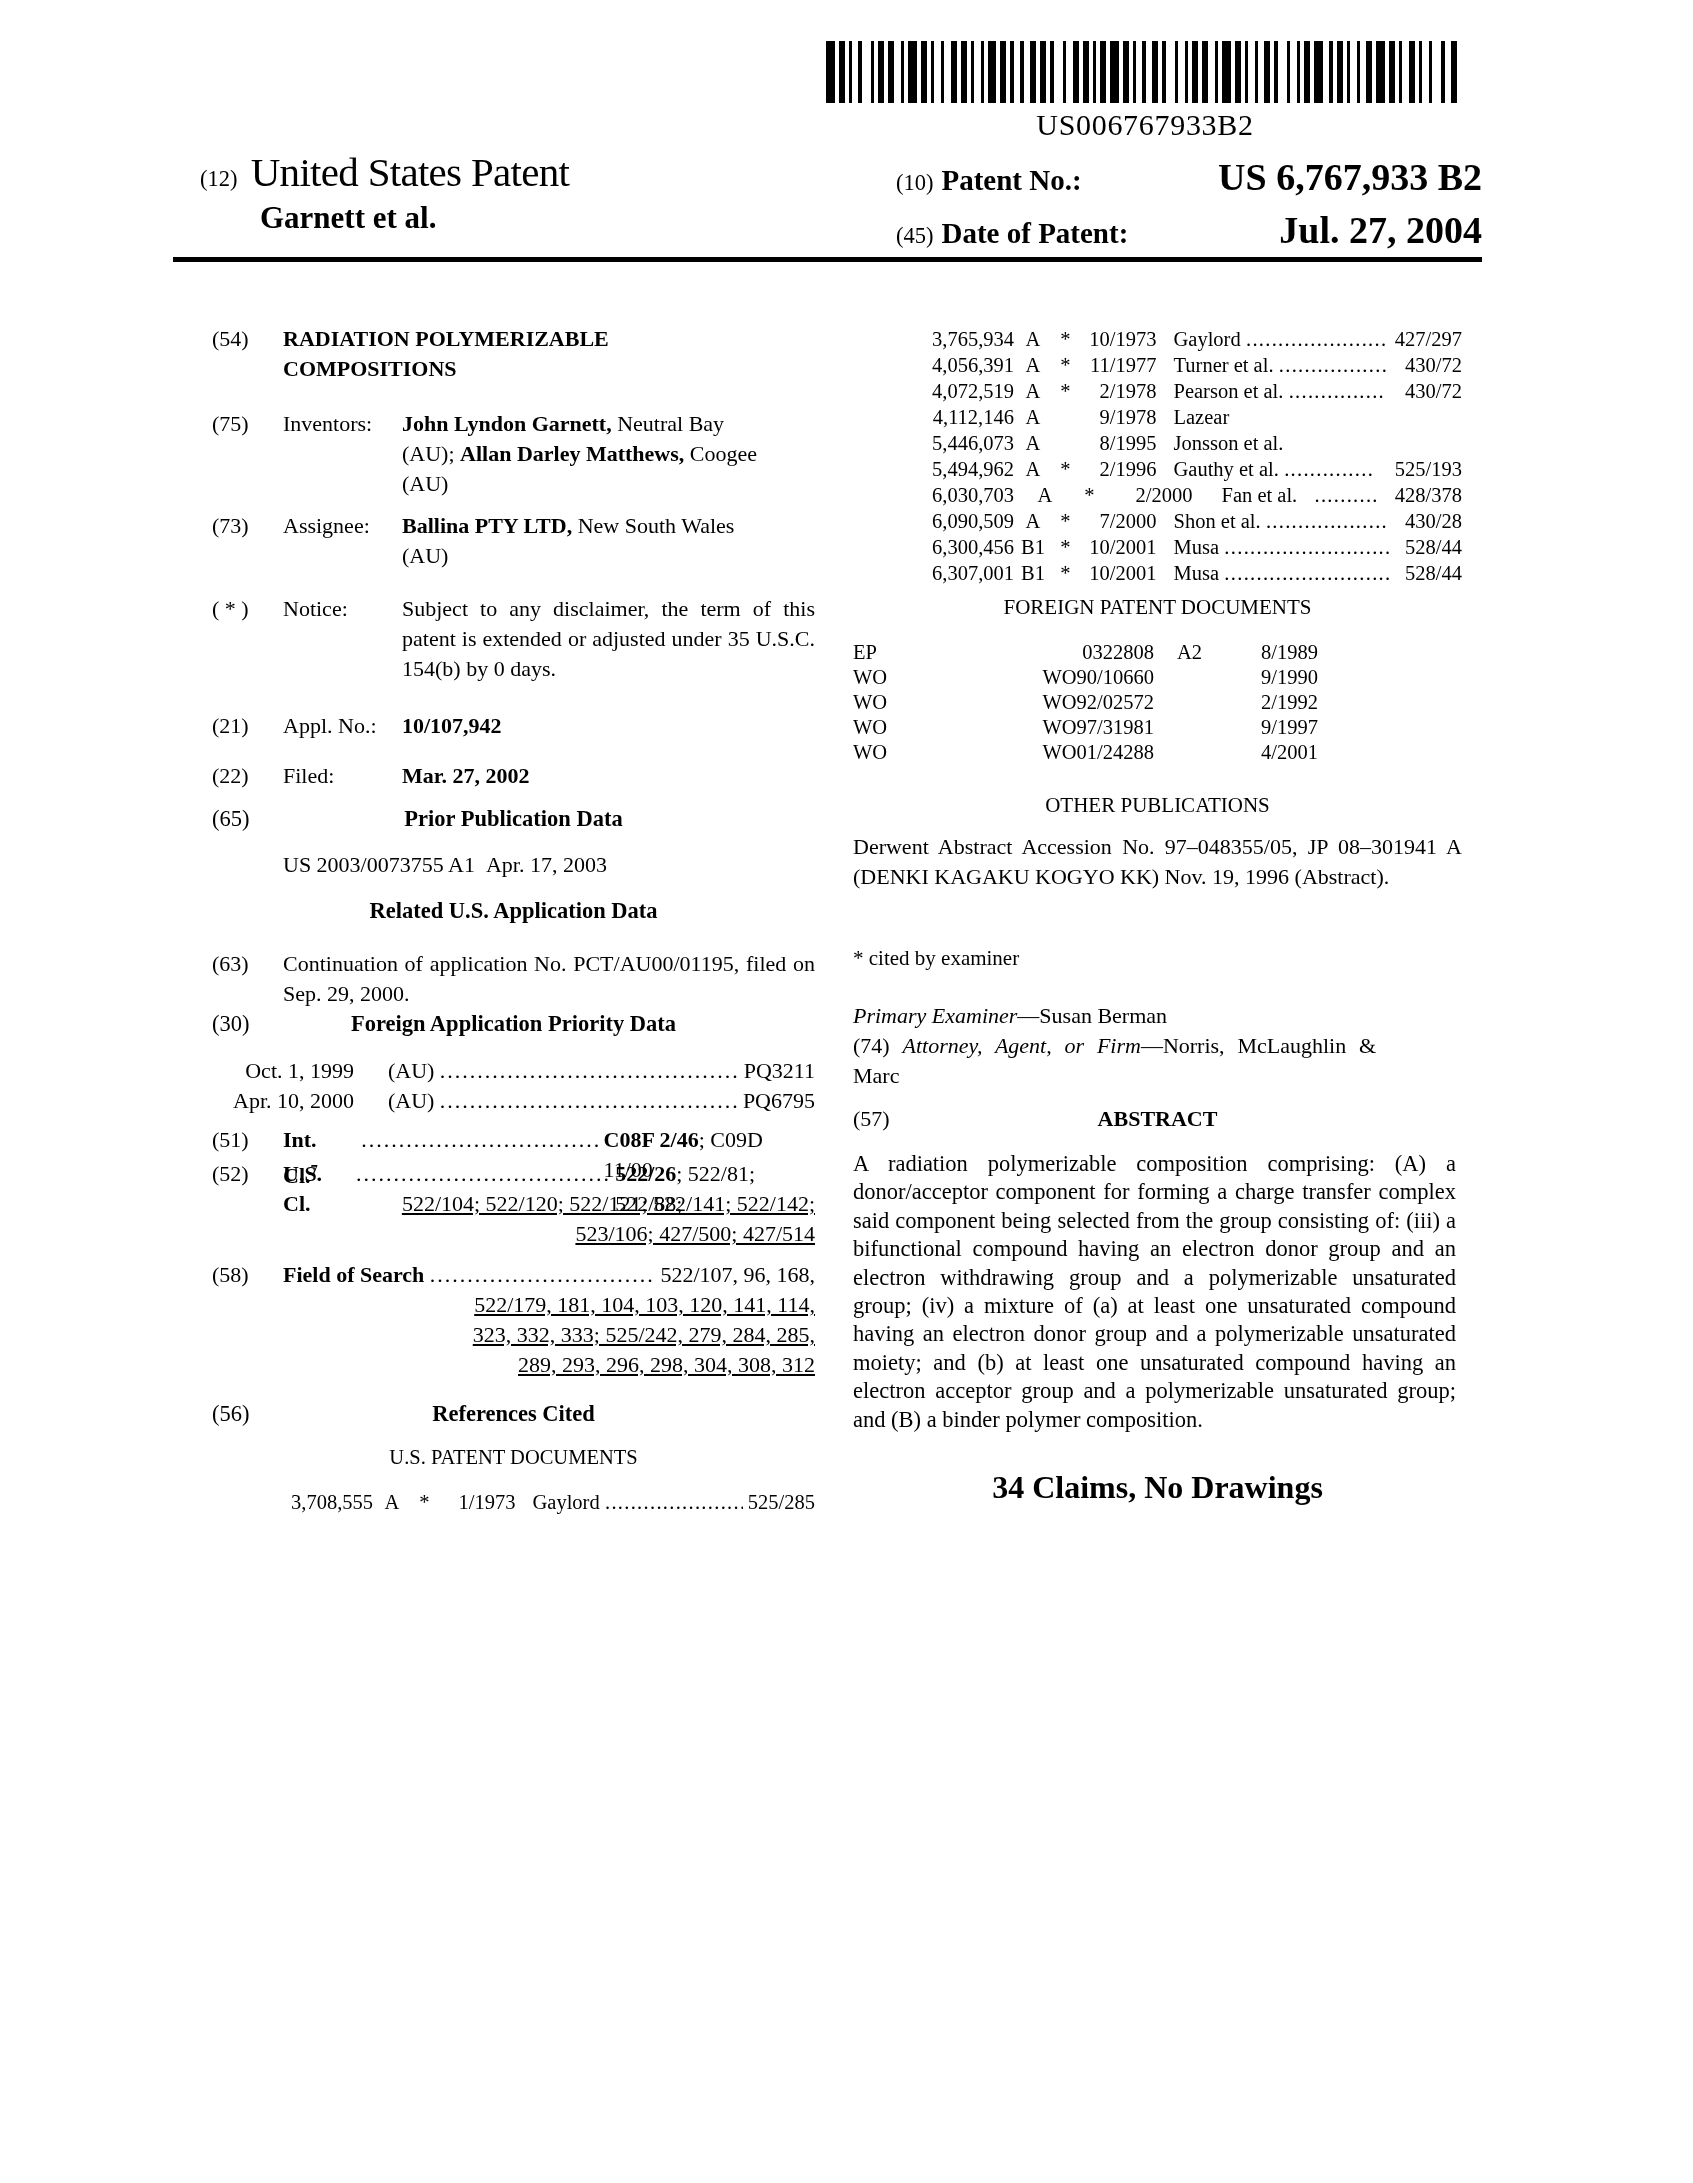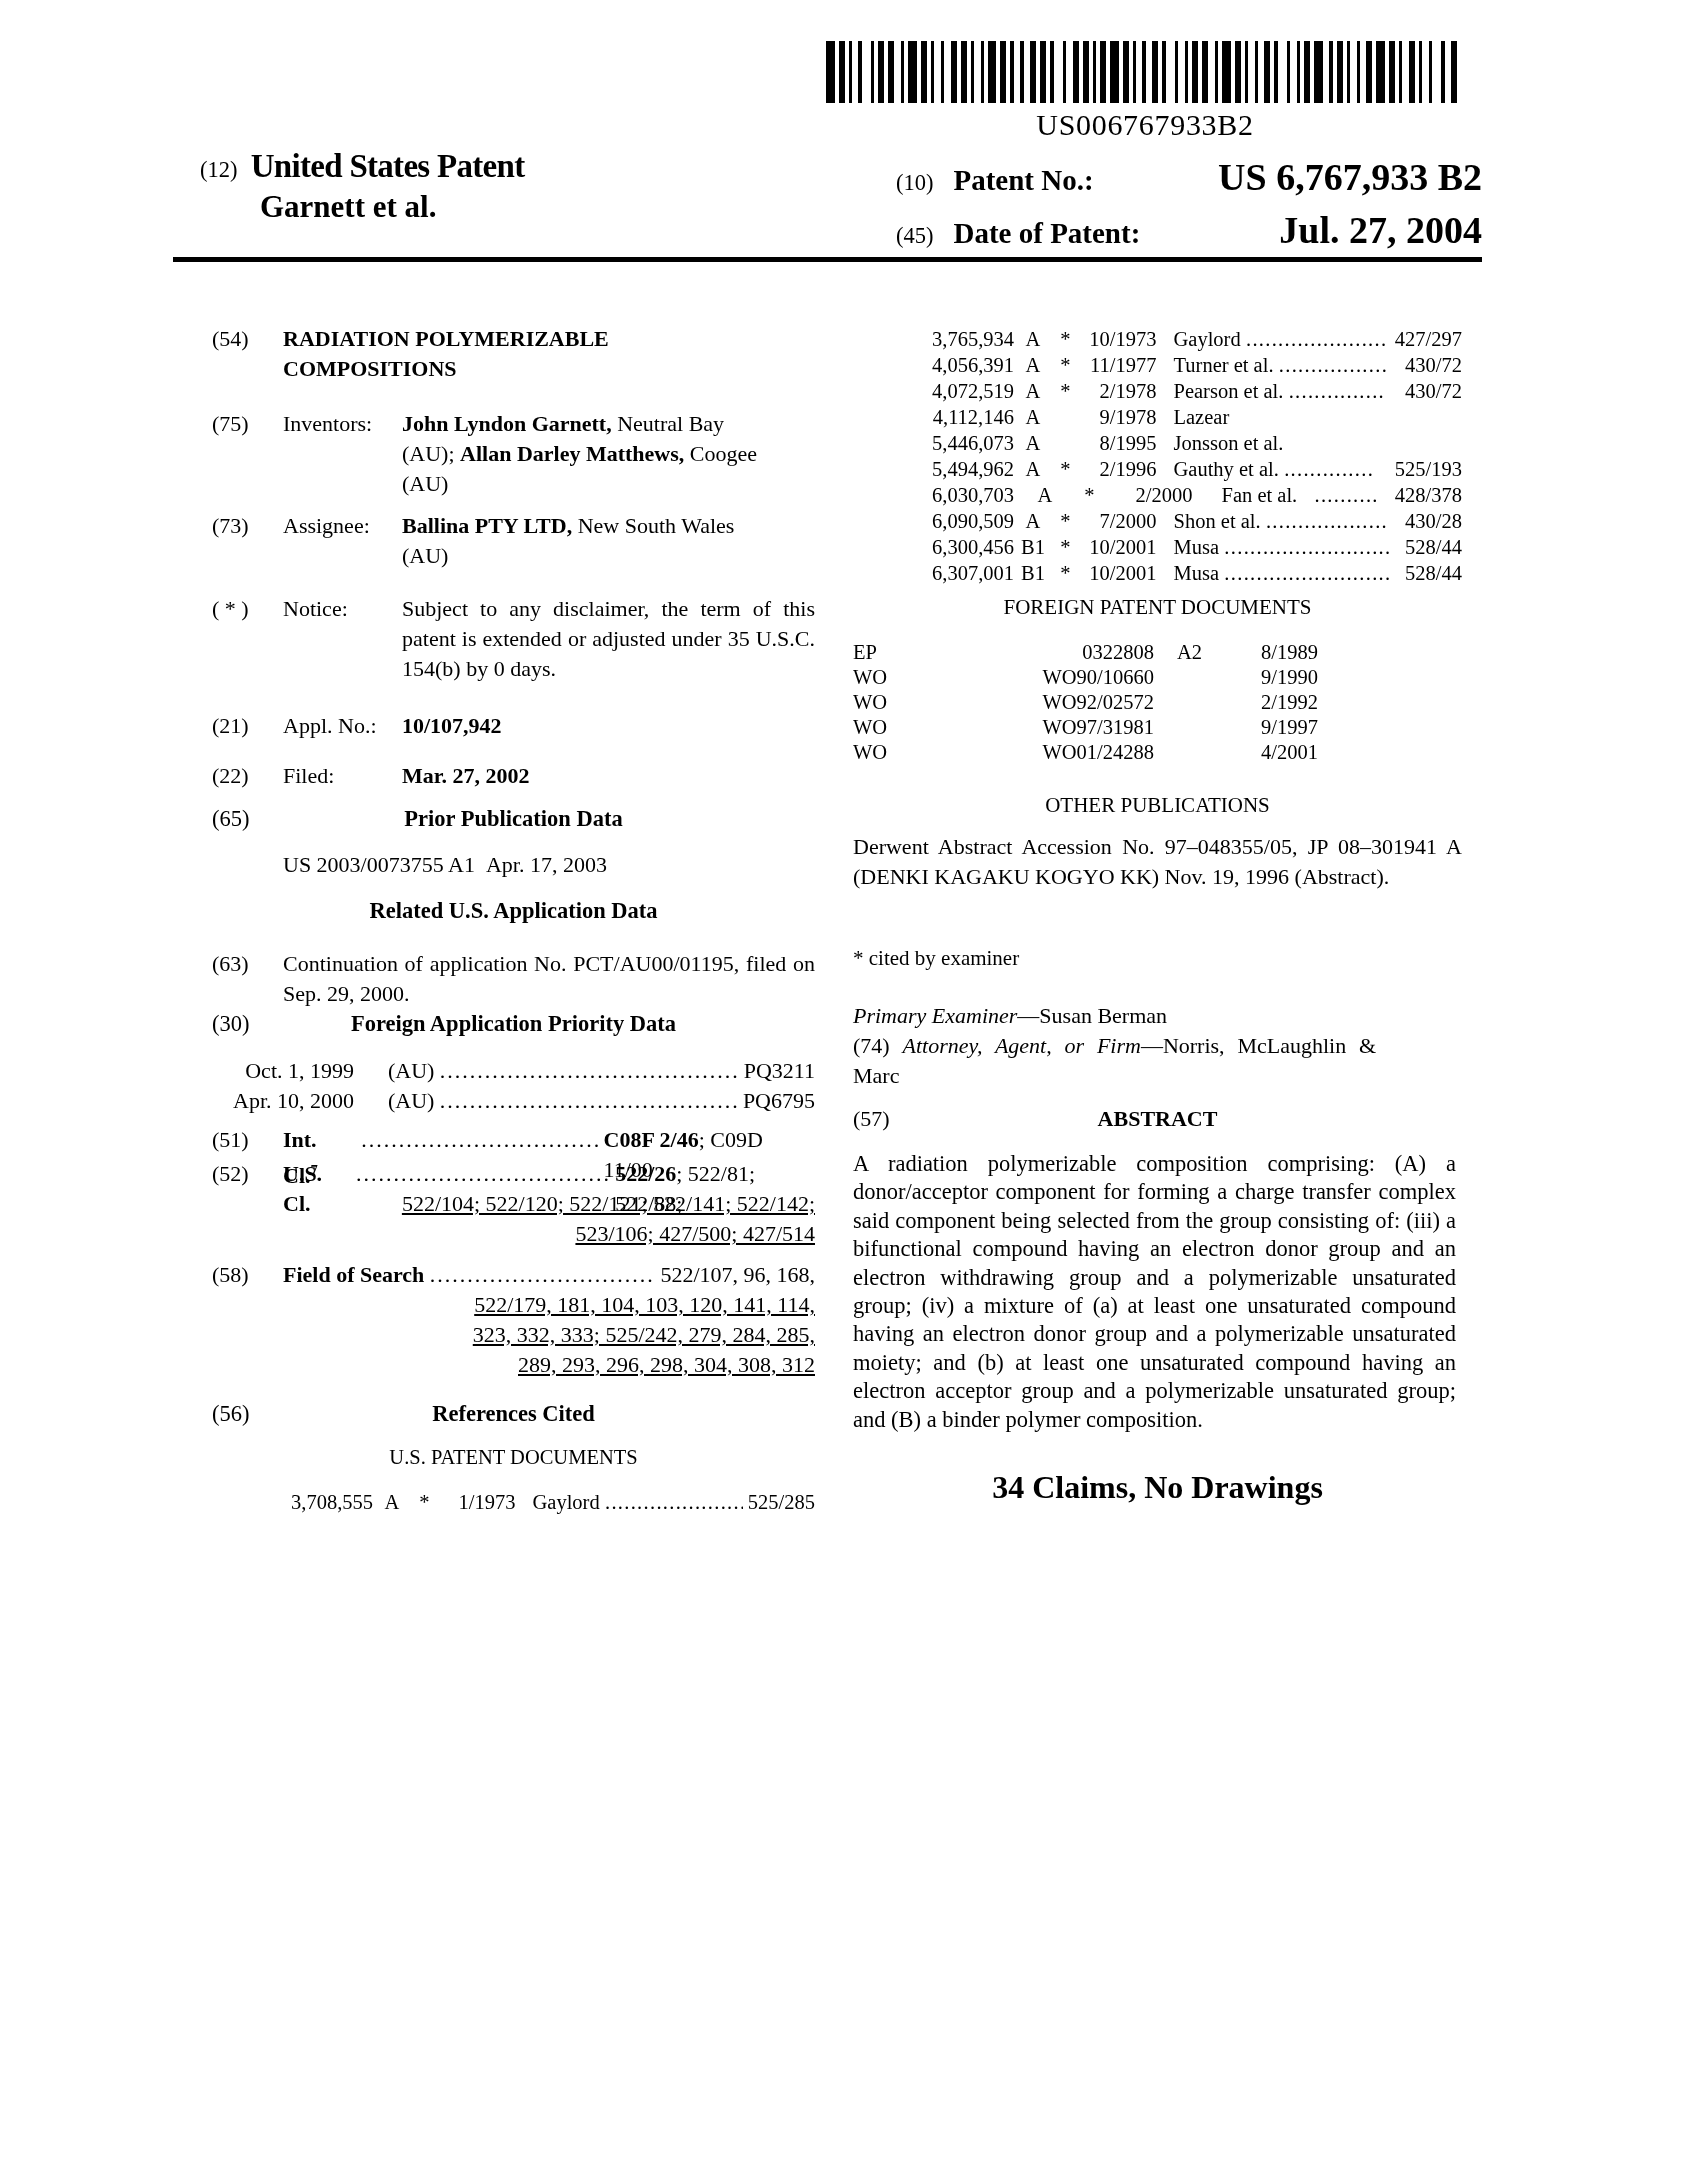--- a/index.html
+++ b/index.html
@@ -16,26 +16,26 @@
   .barcode { position:absolute; top:41px; left:826px; width:638px; text-align:center; }
   .bars { display:flex; height:62px; align-items:stretch; }
   .bar { background:#000; flex:none; }
   .gap { flex:none; }
   .bc-text { font-size:30px; letter-spacing:0.7px; margin-top:5.3px; }
 
   
   .hdr { position:absolute; top:148px; left:200px; width:1282px; display:flex; justify-content:space-between; }
   .hdr-left .trow { display:flex; align-items:baseline; gap:13.2px; }
   .tag-sm { font-size:22.5px; }
-  .title { font-size:33px; font-weight:bold; letter-spacing:-0.7px; }
+  .title { font-size:41px; font-weight:normal; letter-spacing:-0.7px; }
   .byline { font-size:31px; font-weight:bold; margin:4px 0 0 60px; }
   .hdr-right { width:586px; padding-top:6.6px; }
   .hr-row { display:flex; align-items:baseline; justify-content:space-between; margin-bottom:9.3px; }
   .hr-label { font-size:29px; font-weight:bold; }
-  .hr-label .tag-sm { font-weight:normal; margin-right:20px; }
+  .hr-label .tag-sm { font-weight:normal; margin-right:8px; }
   .hr-val { font-size:38px; font-weight:bold; }
 
   .rule { position:absolute; top:257px; left:173px; width:1309px; height:4.6px; background:#000; }
 
   
   .lsec { position:absolute; left:212px; width:603px; font-size:22px; line-height:30px; display:flex; }
   .lsec .tag { width:71px; flex:none; }
   .lsec .lbl { width:119px; flex:none; }
   .lsec .cnt { flex:1; }
   .just { text-align:justify; }

